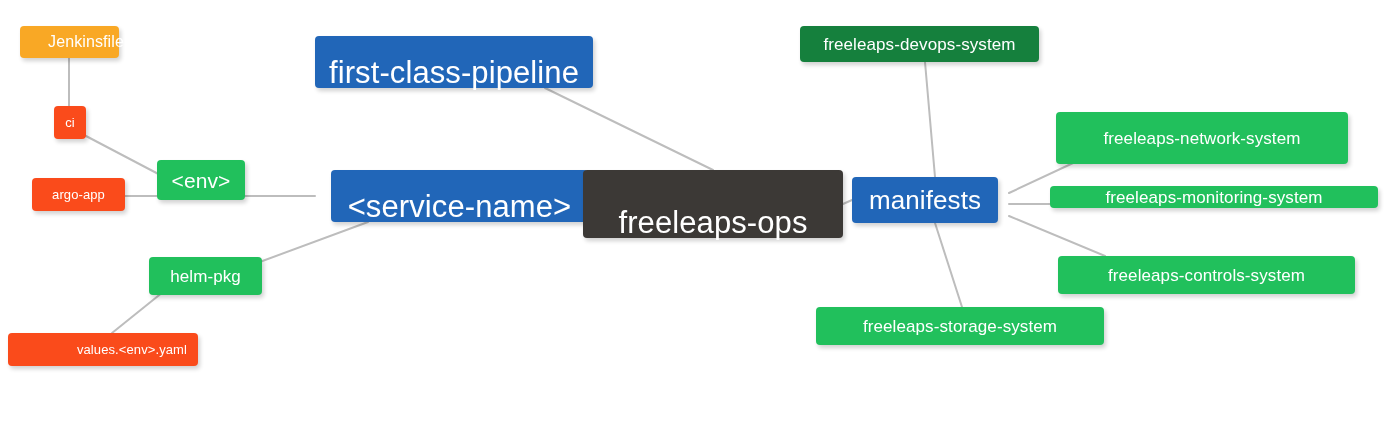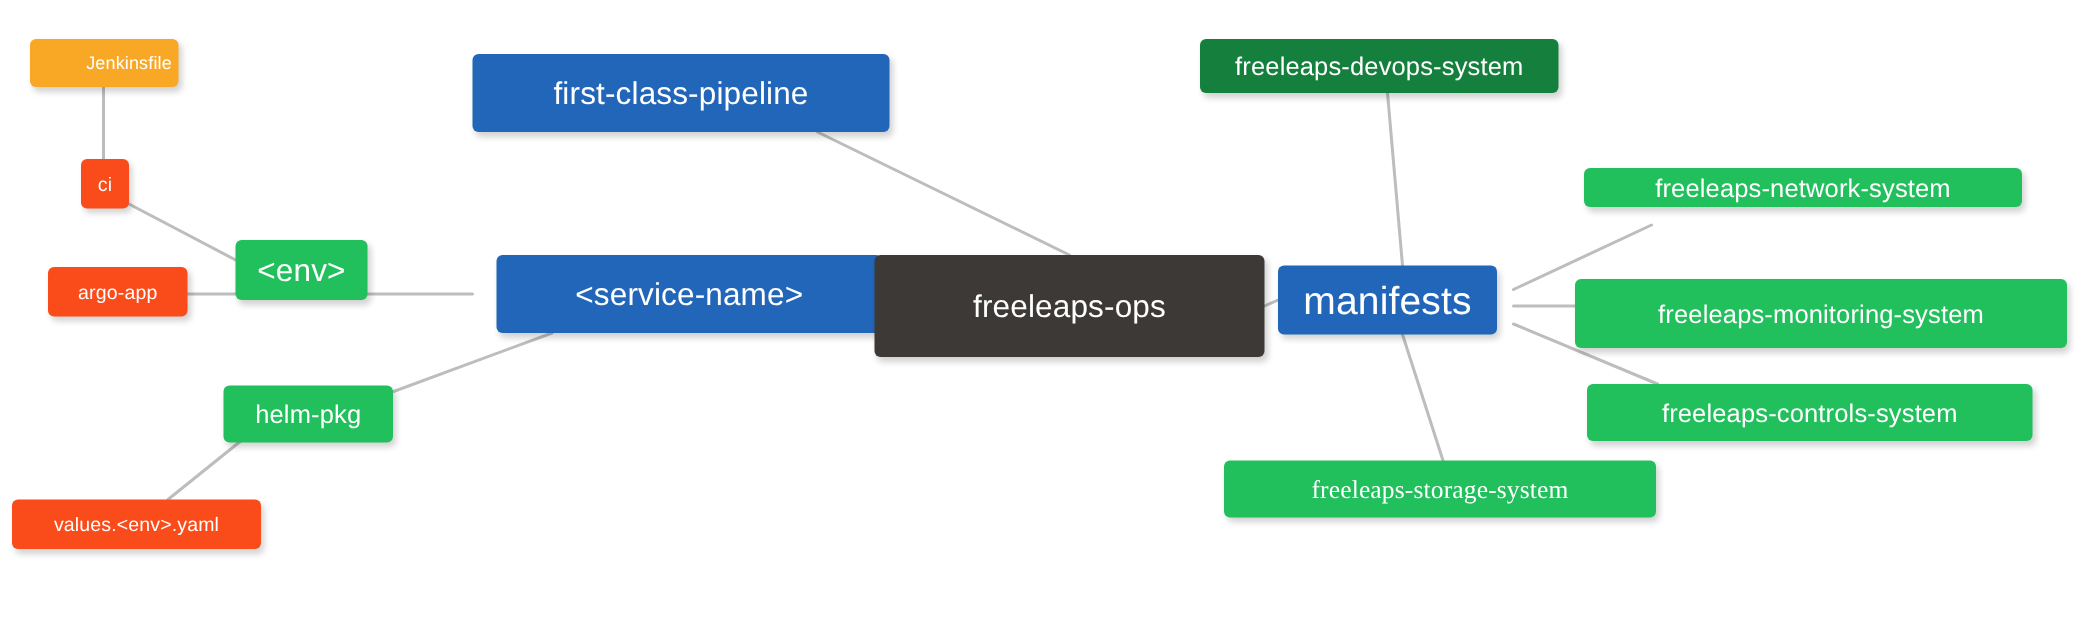--- a/index.html
+++ b/index.html
@@ -39,26 +39,26 @@
     box-shadow: 2px 3px 4px rgba(0,0,0,0.18);
     letter-spacing: 0.1px;
     line-height: 1;
     padding: 0 11px;
   }
   .node-label {
     display: block;
     white-space: nowrap;
   }
   
-  .lvl-root   { font-size: 21px; }
+  .lvl-root   { font-size: 31px; align-items: flex-end; }
   .lvl-1      { font-size: 26px; }
   .lvl-2      { font-size: 21px; }
   .lvl-3      { font-size: 17px; }
   .lvl-4      { font-size: 13px; }
-  .lvl-tiny   { font-size: 12px; padding-left: 44px; }
+  .lvl-tiny   { font-size: 16px; padding-left: 44px; }
 </style>
 </head>
 <body>
 
 <div id="canvas">
   <svg id="edge-layer" viewBox="0 0 1390 421" preserveAspectRatio="none" aria-hidden="true">
       <line x1="583" y1="204" x2="572" y2="196" stroke="#bdbdbd" stroke-width="2" stroke-linecap="round"></line>
       <line x1="713" y1="170" x2="545" y2="88" stroke="#bdbdbd" stroke-width="2" stroke-linecap="round"></line>
       <line x1="843" y1="204" x2="852" y2="200" stroke="#bdbdbd" stroke-width="2" stroke-linecap="round"></line>
       <line x1="315" y1="196" x2="245" y2="196" stroke="#bdbdbd" stroke-width="2" stroke-linecap="round"></line>
@@ -82,44 +82,44 @@
       </div>
       <div class="node lvl-4" style="left: 32px; top: 178px; width: 93px; height: 33px; background: rgb(250, 75, 27);">
         <span class="node-label">argo-app</span>
       </div>
       <div class="node lvl-2" style="left: 157px; top: 160px; width: 88px; height: 40px; background: rgb(33, 192, 92);">
         <span class="node-label">&lt;env&gt;</span>
       </div>
       <div class="node lvl-3" style="left: 149px; top: 257px; width: 113px; height: 38px; background: rgb(33, 192, 92);">
         <span class="node-label">helm-pkg</span>
       </div>
-      <div class="node lvl-4" style="left: 8px; top: 333px; width: 166px; height: 33px; background: rgb(250, 75, 27);">
+      <div class="node lvl-4" style="left: 8px; top: 333px; width: 190px; height: 33px; background: rgb(250, 75, 27); justify-content: flex-end;">
         <span class="node-label">values.&lt;env&gt;.yaml</span>
       </div>
       <div class="node lvl-root" style="left: 331px; top: 170px; width: 257px; height: 52px; background: rgb(33, 102, 184);">
         <span class="node-label">&lt;service-name&gt;</span>
       </div>
       <div class="node lvl-root" style="left: 315px; top: 36px; width: 278px; height: 52px; background: rgb(33, 102, 184);">
         <span class="node-label">first-class-pipeline</span>
       </div>
       <div class="node lvl-root" style="left: 583px; top: 170px; width: 260px; height: 68px; background: rgb(60, 57, 54);">
         <span class="node-label">freeleaps-ops</span>
       </div>
       <div class="node lvl-1" style="left: 852px; top: 177px; width: 146px; height: 46px; background: rgb(33, 102, 184);">
         <span class="node-label">manifests</span>
       </div>
       <div class="node lvl-3" style="left: 800px; top: 26px; width: 239px; height: 36px; background: #15803d;">
         <span class="node-label">freeleaps-devops-system</span>
       </div>
-      <div class="node lvl-3" style="left: 1056px; top: 112px; width: 292px; height: 26px; background: rgb(33, 192, 92);">
+      <div class="node lvl-3" style="left: 1056px; top: 112px; width: 292px; height: 52px; background: rgb(33, 192, 92);">
         <span class="node-label">freeleaps-network-system</span>
       </div>
-      <div class="node lvl-3" style="left: 1050px; top: 186px; width: 328px; height: 46px; background: rgb(33, 192, 92);">
+      <div class="node lvl-3" style="left: 1050px; top: 186px; width: 328px; height: 22px; background: rgb(33, 192, 92);">
         <span class="node-label">freeleaps-monitoring-system</span>
       </div>
       <div class="node lvl-3" style="left: 1058px; top: 256px; width: 297px; height: 38px; background: rgb(33, 192, 92); justify-content: center;">
         <span class="node-label">freeleaps-controls-system</span>
       </div>
-      <div class="node lvl-3" style="left: 816px; top: 307px; width: 288px; height: 38px; background: rgb(33, 192, 92); font-family: Liberation Serif, serif;">
+      <div class="node lvl-3" style="left: 816px; top: 307px; width: 288px; height: 38px; background: rgb(33, 192, 92);">
         <span class="node-label">freeleaps-storage-system</span>
       </div>
     </div>
 </div>
 
 </body></html>

